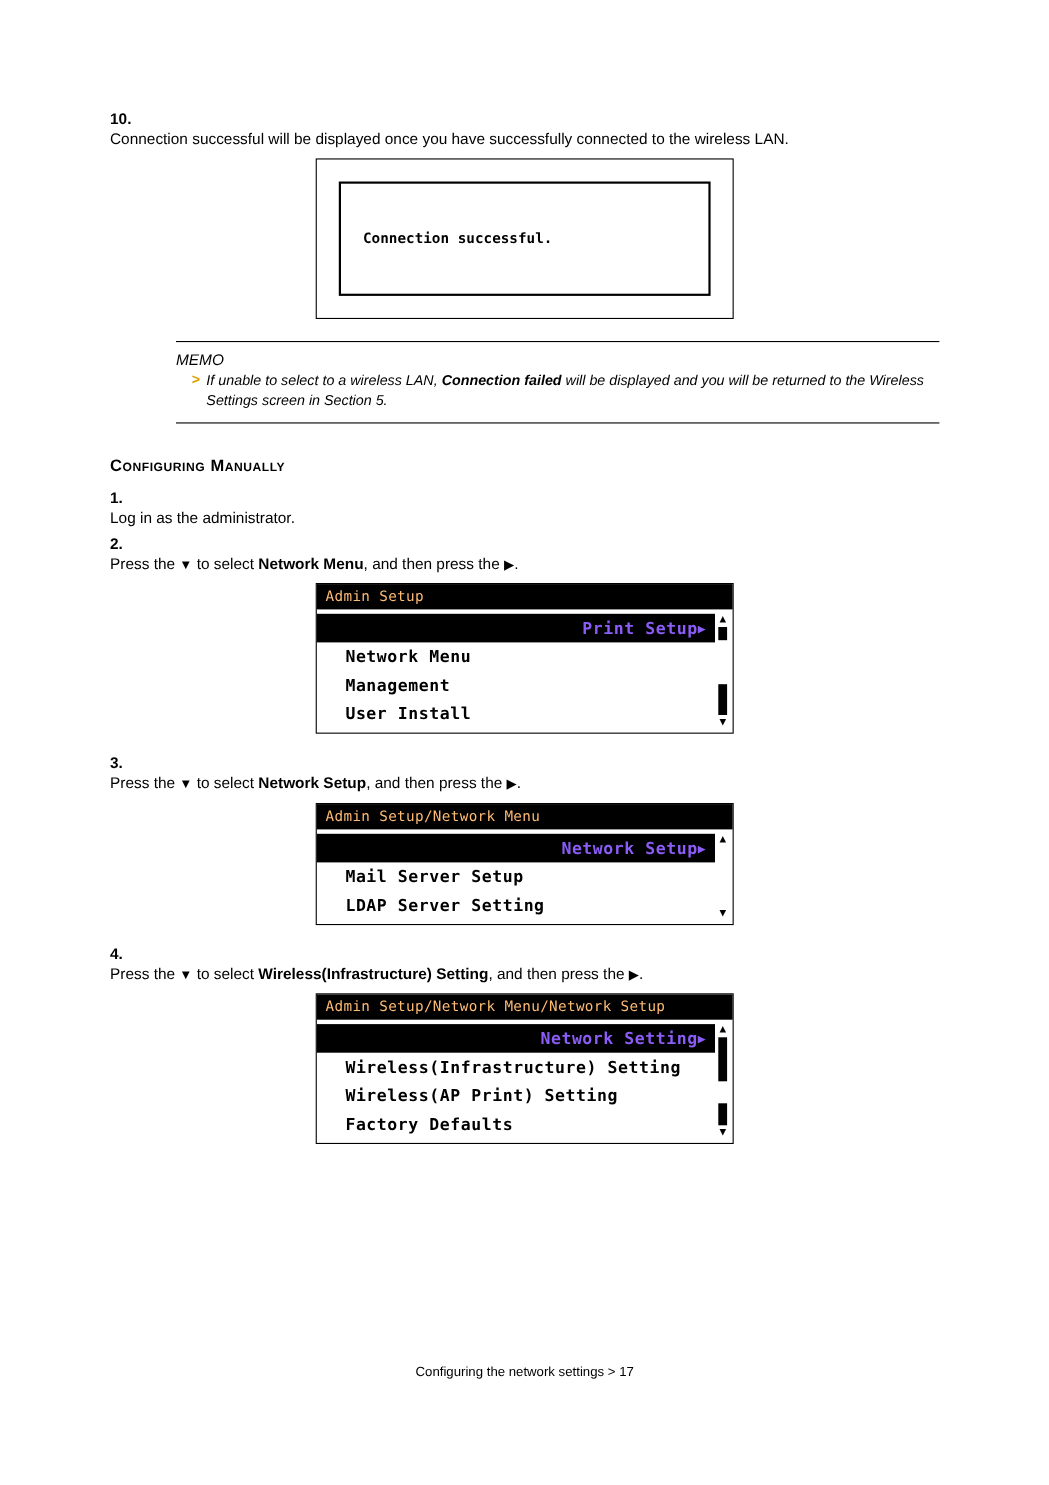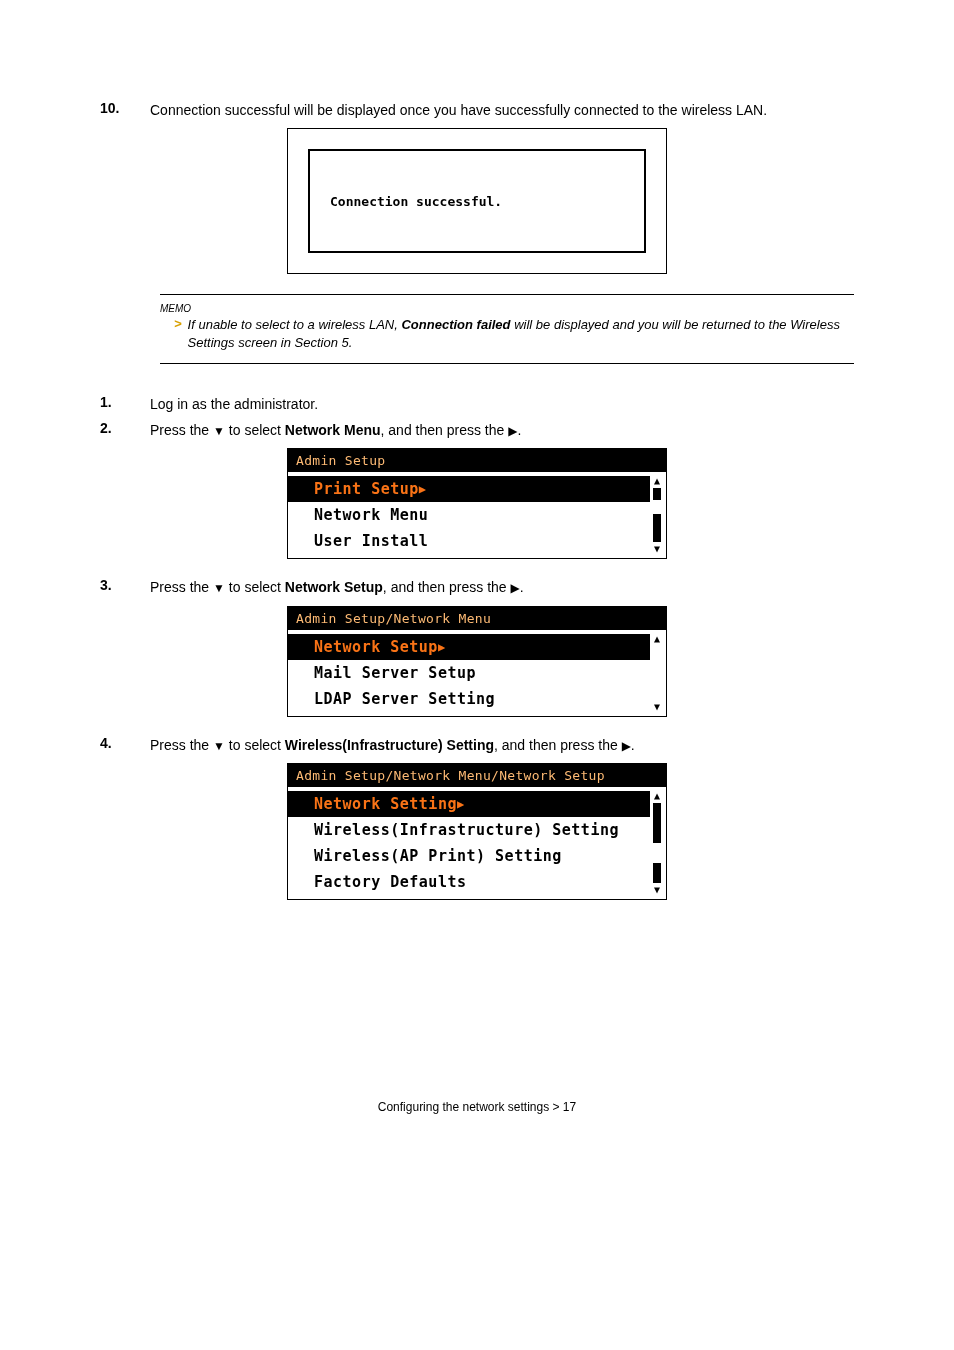--- a/index.html
+++ b/index.html
@@ -11,20 +11,21 @@
     padding: 0;
     width: 954px;
   }
   .page {
     padding: 100px 100px 60px 100px;
     box-sizing: border-box;
   }
   .step {
     display: flex;
     margin-bottom: 6px;
+    flex-direction: column;
   }
   .step-num {
     width: 50px;
     font-weight: bold;
     flex-shrink: 0;
   }
   .step-text {
     flex: 1;
     line-height: 1.45;
   }
@@ -50,21 +51,21 @@
   }
   .memo-block {
     border-top: 1px solid #000;
     border-bottom: 1px solid #000;
     margin: 18px 0 30px 60px;
     padding: 8px 0 10px 0;
   }
   .memo-title {
     font-style: italic;
     margin-left: 0;
-    font-size: 10px;
+    font-size: 14px;
   }
   .memo-row {
     display: flex;
     margin-top: 2px;
   }
   .memo-arrow {
     color: #d8a000;
     font-weight: bold;
     font-style: italic;
     margin: 0 6px 0 14px;
@@ -109,23 +110,23 @@
     flex: 1;
     padding: 4px 0;
   }
   .menu-item {
     padding: 4px 8px 4px 26px;
     font-size: 15px;
     letter-spacing: 0.5px;
   }
   .menu-item.selected {
     background: #000;
-    color: #f97316;
-    display: flex;
-    justify-content: flex-start;
+    color: #8b5cf6;
+    display: flex;
+    justify-content: flex-end;
     align-items: center;
     padding-right: 8px;
   }
   .menu-item.selected .sel-arrow {
     font-size: 12px;
   }
   .scrollbar {
     width: 16px;
     display: flex;
     flex-direction: column;
@@ -174,20 +175,21 @@
   <div class="memo-block">
     <div class="memo-title">MEMO</div>
     <div class="memo-row">
       <div class="memo-arrow">&gt;</div>
       <div class="memo-text">
         <span>If unable to select to a wireless LAN, </span><span class="bold">Connection failed</span><span> will be displayed and you will be returned to the Wireless Settings screen in Section 5.</span>
       </div>
     </div>
   </div>
 
+  <div class="section-heading">Configuring Manually</div>
 
   <div class="step">
     <div class="step-num">1.</div>
     <div class="step-text">Log in as the administrator.</div>
   </div>
 
   <div class="step">
     <div class="step-num">2.</div>
     <div class="step-text">
       <span>Press the </span><span class="down-tri">▼</span><span> to select </span><span class="bold">Network Menu</span><span>, and then press the </span><span class="right-tri">▶</span><span>.</span>
@@ -196,20 +198,21 @@
 
   <div class="menu-screen">
     <div class="menu-title">Admin Setup</div>
     <div class="menu-body">
       <div class="menu-items">
         <div class="menu-item selected">
           <span>Print Setup</span>
           <span class="sel-arrow">▶</span>
         </div>
         <div class="menu-item">Network Menu</div>
+        <div class="menu-item">Management</div>
         <div class="menu-item">User Install</div>
       </div>
       <div class="scrollbar">
         <div class="scroll-up">▲</div>
         <div class="scroll-track">
           <div class="scroll-thumb" style="height:12px;"></div>
           <div class="scroll-space"></div>
           <div class="scroll-thumb" style="height:28px;"></div>
         </div>
         <div class="scroll-dn">▼</div>

